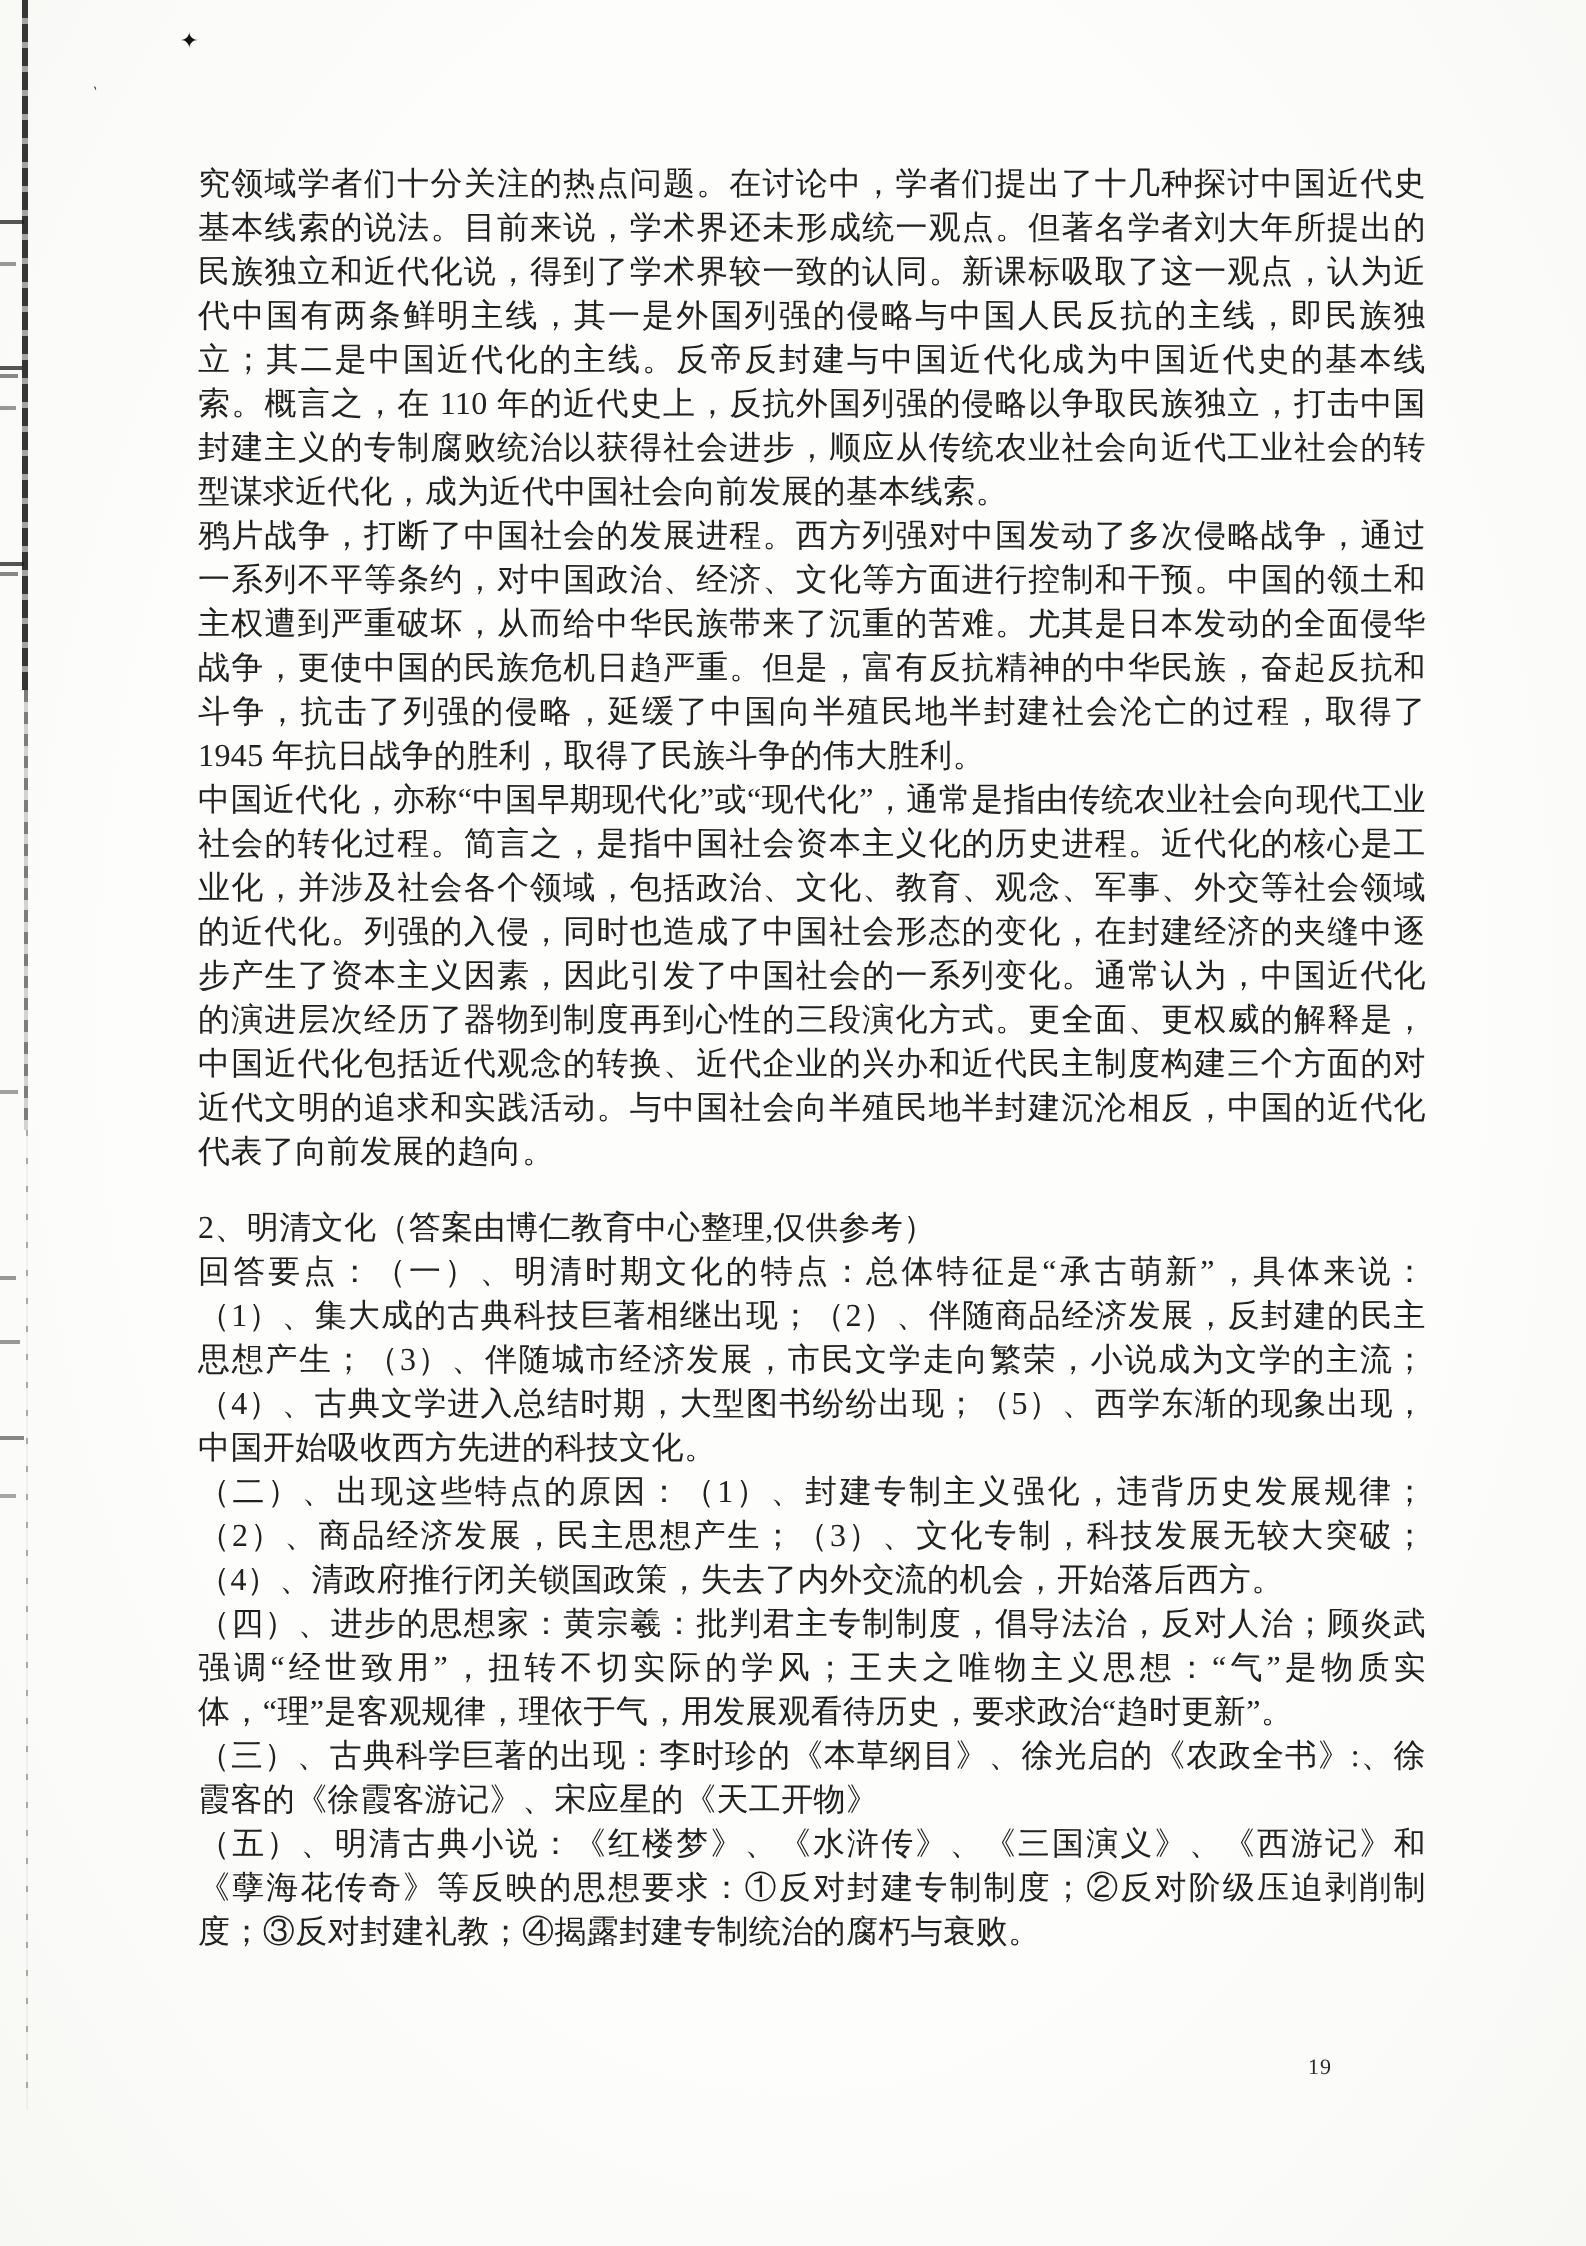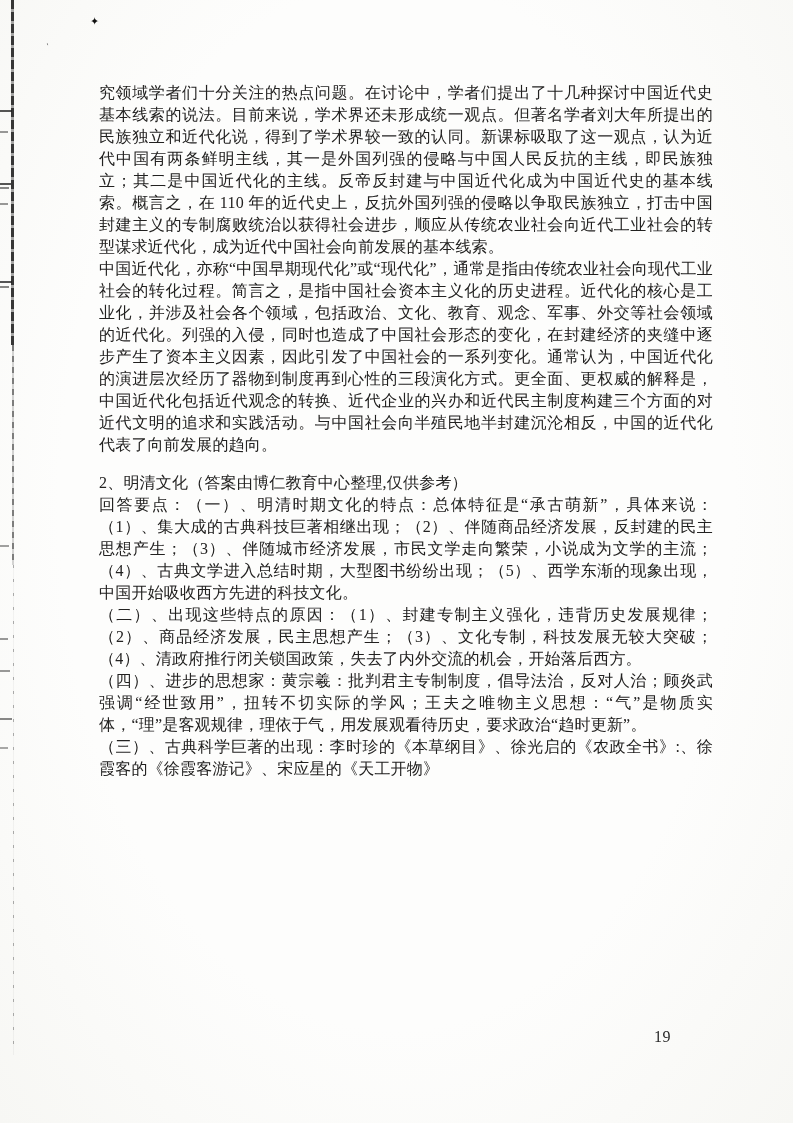--- a/index.html
+++ b/index.html
@@ -35,21 +35,21 @@
     margin: 0;
   }
   .section-heading {
     margin-top: 16px !important;
   }
   
   .page-number {
     position: absolute;
     left: 654px;
     top: 1028px;
-    font-size: 16px;
+    font-size: 11px;
     color: #2a2a2a;
     letter-spacing: 0.5px;
   }
   
   .edge-line-strong {
     position: absolute;
     left: 11px;
     top: 0;
     width: 3px;
     height: 345px;
@@ -130,25 +130,27 @@
   <div class="tick" style="left:0; top:638px; width:8px; opacity:.6;"></div>
   <div class="tick" style="left:0; top:670px; width:10px; opacity:.6;"></div>
   <div class="tick" style="left:0; top:718px; width:12px; opacity:.7;"></div>
   <div class="tick" style="left:0; top:747px; width:8px; opacity:.5;"></div>
 
   <div class="speck-star">✦</div>
   <div class="speck-small">ˏ</div>
 
   <div class="textblock">
     <p>究领域学者们十分关注的热点问题。在讨论中，学者们提出了十几种探讨中国近代史基本线索的说法。目前来说，学术界还未形成统一观点。但著名学者刘大年所提出的民族独立和近代化说，得到了学术界较一致的认同。新课标吸取了这一观点，认为近代中国有两条鲜明主线，其一是外国列强的侵略与中国人民反抗的主线，即民族独立；其二是中国近代化的主线。反帝反封建与中国近代化成为中国近代史的基本线索。概言之，在 110 年的近代史上，反抗外国列强的侵略以争取民族独立，打击中国封建主义的专制腐败统治以获得社会进步，顺应从传统农业社会向近代工业社会的转型谋求近代化，成为近代中国社会向前发展的基本线索。</p>
+    <p>鸦片战争，打断了中国社会的发展进程。西方列强对中国发动了多次侵略战争，通过一系列不平等条约，对中国政治、经济、文化等方面进行控制和干预。中国的领土和主权遭到严重破坏，从而给中华民族带来了沉重的苦难。尤其是日本发动的全面侵华战争，更使中国的民族危机日趋严重。但是，富有反抗精神的中华民族，奋起反抗和斗争，抗击了列强的侵略，延缓了中国向半殖民地半封建社会沦亡的过程，取得了 1945 年抗日战争的胜利，取得了民族斗争的伟大胜利。</p>
     <p>中国近代化，亦称“中国早期现代化”或“现代化”，通常是指由传统农业社会向现代工业社会的转化过程。简言之，是指中国社会资本主义化的历史进程。近代化的核心是工业化，并涉及社会各个领域，包括政治、文化、教育、观念、军事、外交等社会领域的近代化。列强的入侵，同时也造成了中国社会形态的变化，在封建经济的夹缝中逐步产生了资本主义因素，因此引发了中国社会的一系列变化。通常认为，中国近代化的演进层次经历了器物到制度再到心性的三段演化方式。更全面、更权威的解释是，中国近代化包括近代观念的转换、近代企业的兴办和近代民主制度构建三个方面的对近代文明的追求和实践活动。与中国社会向半殖民地半封建沉沦相反，中国的近代化代表了向前发展的趋向。</p>
 
     <p class="section-heading">2、明清文化（答案由博仁教育中心整理,仅供参考）</p>
 
     <p>回答要点：（一）、明清时期文化的特点：总体特征是“承古萌新”，具体来说：（1）、集大成的古典科技巨著相继出现；（2）、伴随商品经济发展，反封建的民主思想产生；（3）、伴随城市经济发展，市民文学走向繁荣，小说成为文学的主流；（4）、古典文学进入总结时期，大型图书纷纷出现；（5）、西学东渐的现象出现，中国开始吸收西方先进的科技文化。</p>
     <p>（二）、出现这些特点的原因：（1）、封建专制主义强化，违背历史发展规律；（2）、商品经济发展，民主思想产生；（3）、文化专制，科技发展无较大突破；（4）、清政府推行闭关锁国政策，失去了内外交流的机会，开始落后西方。</p>
     <p>（四）、进步的思想家：黄宗羲：批判君主专制制度，倡导法治，反对人治；顾炎武　强调“经世致用”，扭转不切实际的学风；王夫之唯物主义思想：“气”是物质实体，“理”是客观规律，理依于气，用发展观看待历史，要求政治“趋时更新”。</p>
     <p>（三）、古典科学巨著的出现：李时珍的《本草纲目》、徐光启的《农政全书》:、徐霞客的《徐霞客游记》、宋应星的《天工开物》</p>
+    <p>（五）、明清古典小说：《红楼梦》、《水浒传》、《三国演义》、《西游记》和《孽海花传奇》等反映的思想要求：①反对封建专制制度；②反对阶级压迫剥削制度；③反对封建礼教；④揭露封建专制统治的腐朽与衰败。</p>
   </div>
 
   <div class="page-number">19</div>
 
 </div>
 
 </body></html>

